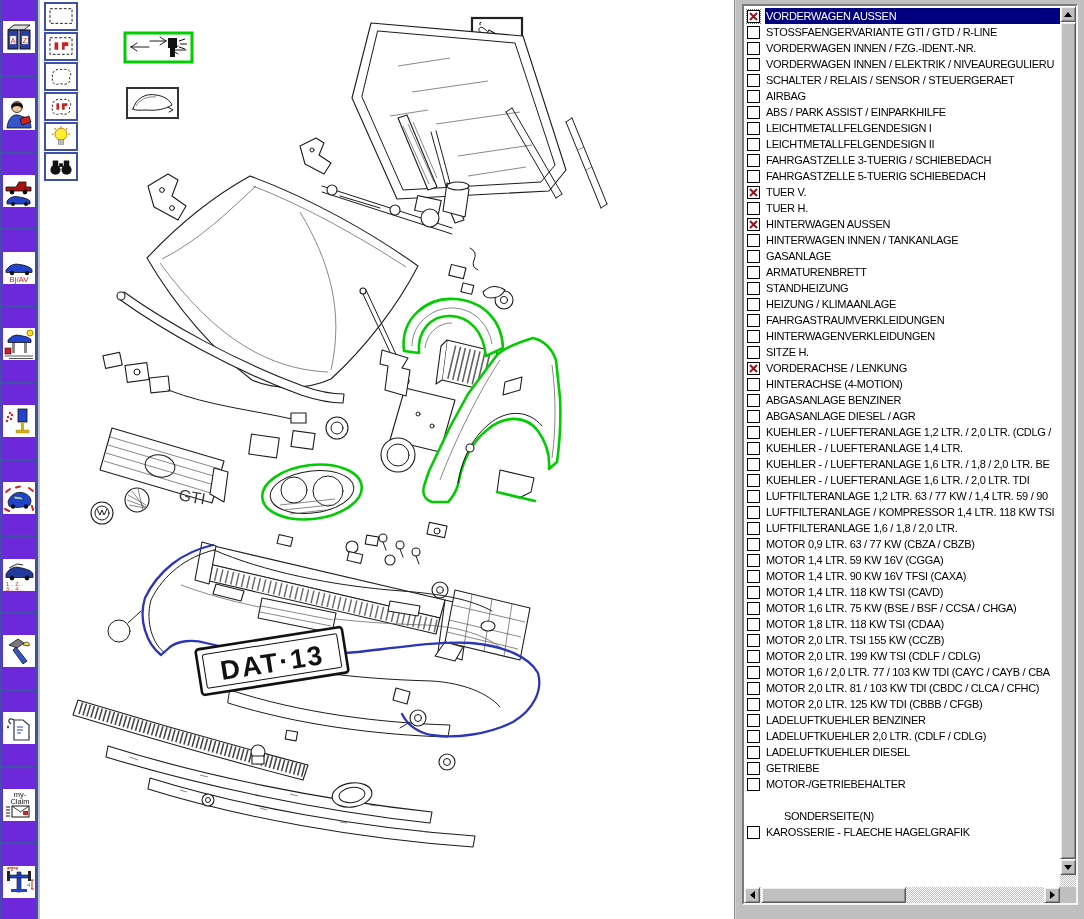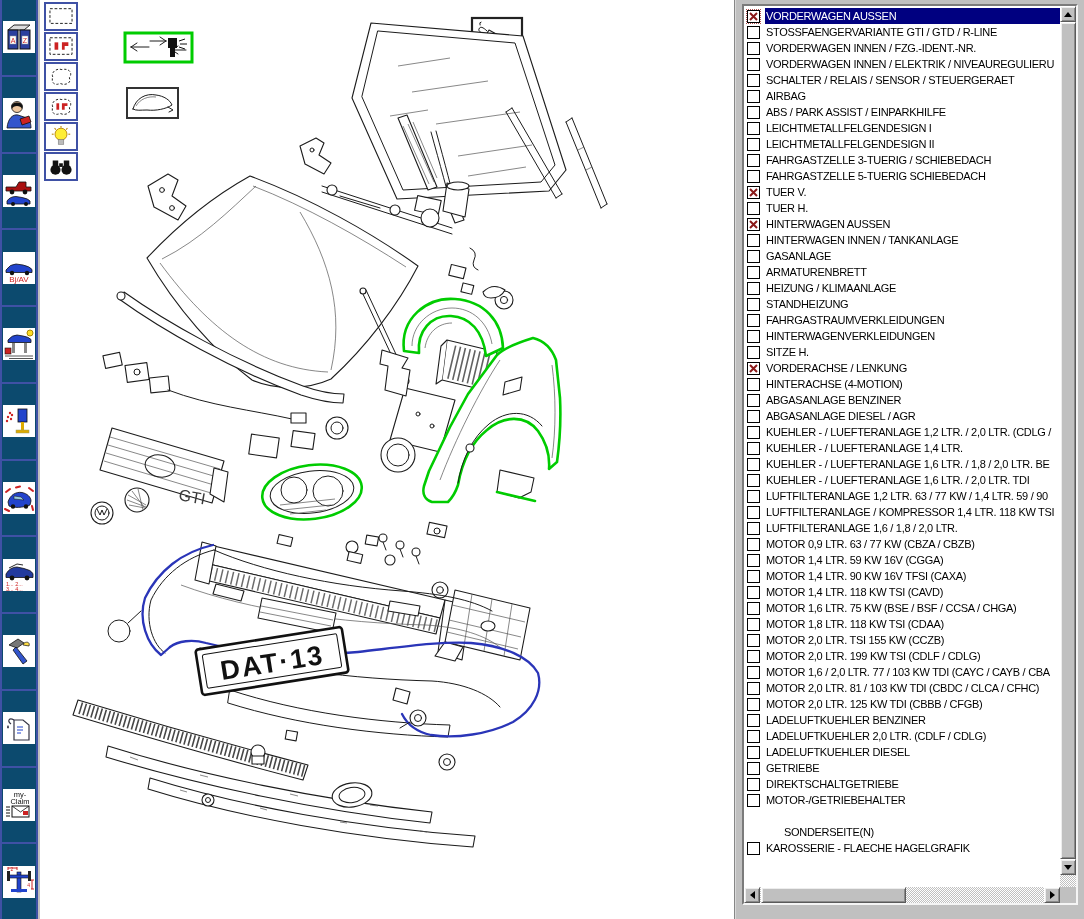--- a/index.html
+++ b/index.html
@@ -11,21 +11,21 @@
   
   #sidebar{
     position:absolute;left:0;top:0;width:38px;height:919px;
     background:#c0c0c0;border-right:2px solid var(--frame-blue,#3f51a5);
     border-left:2px solid var(--frame-blue,#3f51a5);
     box-sizing:border-box;display:flex;flex-direction:column;
   }
   .sb-slot{
     flex:1;display:flex;align-items:center;justify-content:center;
     border-bottom:2px solid var(--frame-blue,#3f51a5);
-    background:#0c4a6e;
+    background:#6d28d9;
   }
   .sb-slot:last-child{border-bottom:none;}
   .sb-ic{width:32px;height:32px;background:#fff;display:block;}
   
   #toolbox{
     position:absolute;left:44px;top:2px;width:38px;
     display:flex;flex-direction:column;gap:1px;z-index:5;
   }
   .tool-btn{
     width:34px;height:29px;background:#fff;
@@ -653,25 +653,25 @@
         <div class="row">
           <span class="cb"></span>
           <span class="lbl">GASANLAGE</span>
         </div>
         <div class="row">
           <span class="cb"></span>
           <span class="lbl">ARMATURENBRETT</span>
         </div>
         <div class="row">
           <span class="cb"></span>
+          <span class="lbl">STANDHEIZUNG</span>
+        </div>
+        <div class="row">
+          <span class="cb"></span>
           <span class="lbl">HEIZUNG / KLIMAANLAGE</span>
-        </div>
-        <div class="row">
-          <span class="cb"></span>
-          <span class="lbl">STANDHEIZUNG</span>
         </div>
         <div class="row">
           <span class="cb"></span>
           <span class="lbl">FAHRGASTRAUMVERKLEIDUNGEN</span>
         </div>
         <div class="row">
           <span class="cb"></span>
           <span class="lbl">HINTERWAGENVERKLEIDUNGEN</span>
         </div>
         <div class="row">
@@ -781,24 +781,20 @@
         <div class="row">
           <span class="cb"></span>
           <span class="lbl">LADELUFTKUEHLER DIESEL</span>
         </div>
         <div class="row">
           <span class="cb"></span>
           <span class="lbl">GETRIEBE</span>
         </div>
         <div class="row">
           <span class="cb"></span>
-          <span class="lbl">DIREKTSCHALTGETRIEBE</span>
-        </div>
-        <div class="row">
-          <span class="cb"></span>
           <span class="lbl">MOTOR-/GETRIEBEHALTER</span>
         </div>
         <div class="row spacer">
           <span class="lbl"></span>
         </div>
         <div class="row header">
           <span class="lbl">SONDERSEITE(N)</span>
         </div>
         <div class="row">
           <span class="cb"></span>

